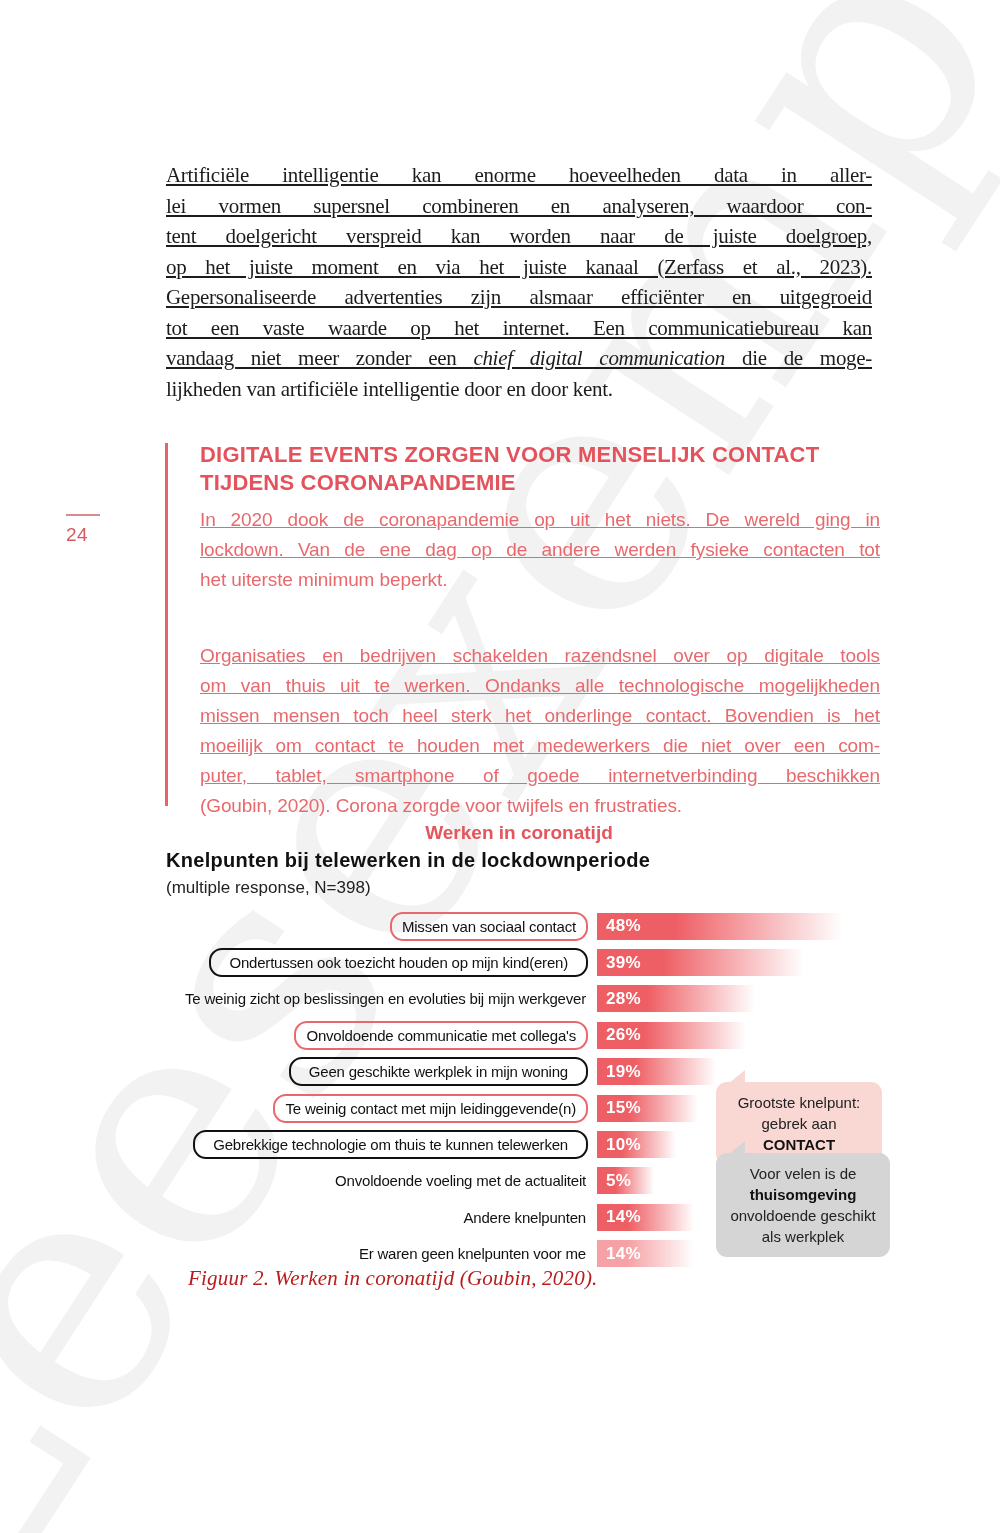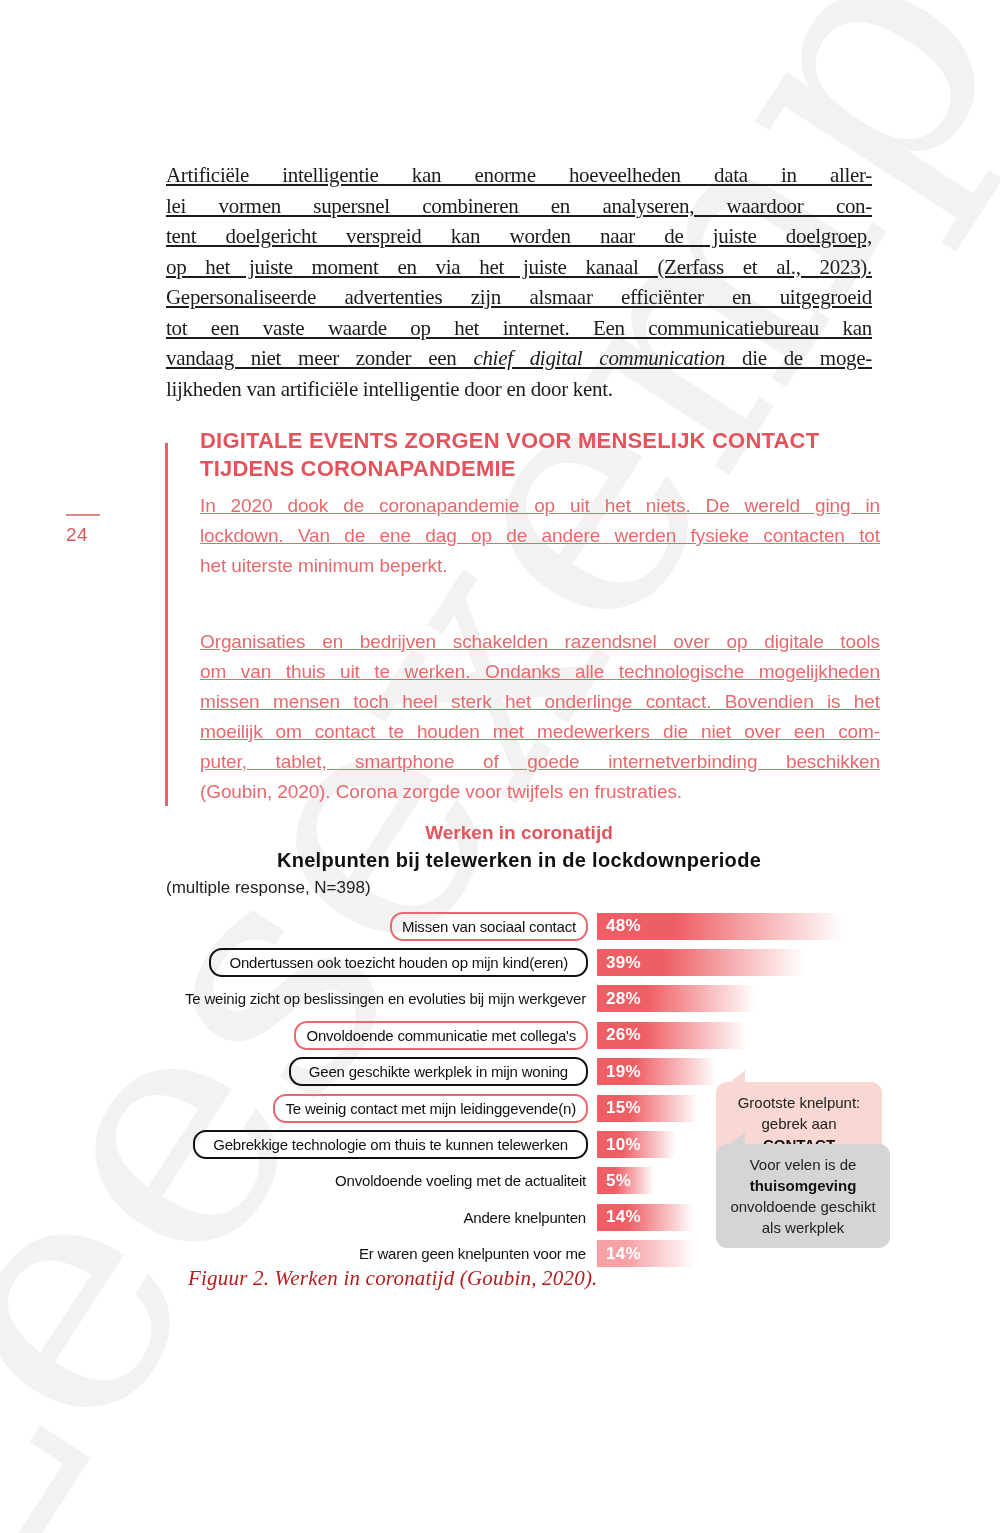--- a/index.html
+++ b/index.html
@@ -27,52 +27,52 @@
   
   .intro{position:absolute;left:166px;top:160px;width:706px;z-index:2;
          font-family:"Liberation Serif", serif;font-size:21px;line-height:30.5px;
          color:#1c1c1c;letter-spacing:-0.3px;}
   .jline{text-align:justify;text-align-last:justify;text-decoration:underline;}
   .lline{text-align:left;}
   .it{font-style:italic;margin-top:32px;}
 
   
   .red-rule{position:absolute;left:165px;top:443px;width:3px;height:363px;background:#e4646b;z-index:2;}
-  .red-section{position:absolute;left:200px;top:427px;width:680px;z-index:2;}
+  .red-section{position:absolute;left:200px;top:441px;width:680px;z-index:2;}
   .red-heading{font-size:22px;font-weight:bold;line-height:27.5px;color:#e4525c;
                letter-spacing:.2px;margin:0 0 9px 0;}
   .red-para{font-size:19px;line-height:30px;color:#e8696d;letter-spacing:-0.1px;margin:0;}
   .red-para + .red-para{margin-top:46px;}
   .red-para .jline{text-align:justify;text-align-last:justify;}
 
   
   .chart{position:absolute;left:166px;top:822px;width:706px;z-index:2;}
   .chart-title{text-align:center;font-size:19px;font-weight:bold;color:#e4555c;margin-bottom:5px;}
-  .chart-subtitle{text-align:center;font-size:20px;font-weight:bold;color:#111;
+  .chart-subtitle{text-align:left;font-size:20px;font-weight:bold;color:#111;
                   letter-spacing:.3px;margin-bottom:6px;}
   .chart-note{font-size:17px;color:#222;margin-bottom:10px;}
   .chart-rows{position:relative;}
   .bar-row{display:flex;align-items:center;height:36.4px;}
   .lab-col{width:422px;display:flex;justify-content:flex-end;align-items:center;flex:none;}
   .lab{font-size:15px;color:#111;white-space:nowrap;letter-spacing:-0.2px;}
   .lab.red{border:2.5px solid #e8696d;border-radius:13px;padding:4px 10px;}
   .lab.black{border:2.5px solid #111;border-radius:13px;padding:4px 18px;}
   .lab.none{padding:0 2px;}
   .bar-col{margin-left:9px;flex:none;}
   .bar{height:27px;display:flex;align-items:center;
        background:linear-gradient(to right,#ee5f65 0%,#ee5f65 32%,rgba(238,95,101,0) 100%);}
   .bar.light{opacity:.58;}
   .pct{color:#ffffff;font-weight:bold;font-size:17px;padding-left:9px;letter-spacing:.3px;}
 
   
   .callout{position:absolute;border-radius:11px;text-align:center;font-size:15px;
            line-height:21px;color:#222;padding:10px 12px;z-index:3;}
   .callout .b{font-weight:bold;color:#111;}
   .callout.pink{left:550px;top:260px;width:142px;background:#f9d8d3;}
-  .callout.gray{left:550px;top:322px;width:150px;background:#d5d5d5;}
+  .callout.gray{left:550px;top:331px;width:150px;background:#d5d5d5;}
   .callout::before{content:"";position:absolute;top:-12px;left:15px;
                    border-style:solid;border-width:0 4px 13px 12px;
                    border-color:transparent transparent transparent transparent;
                    transform:skewX(-18deg);}
   .callout.pink::before{border-bottom-color:#f9d8d3;}
   .callout.gray::before{border-bottom-color:#d5d5d5;}
 
   
   .figcaption{position:absolute;left:188px;top:1266px;z-index:2;
               font-family:"Liberation Serif", serif;font-style:italic;

